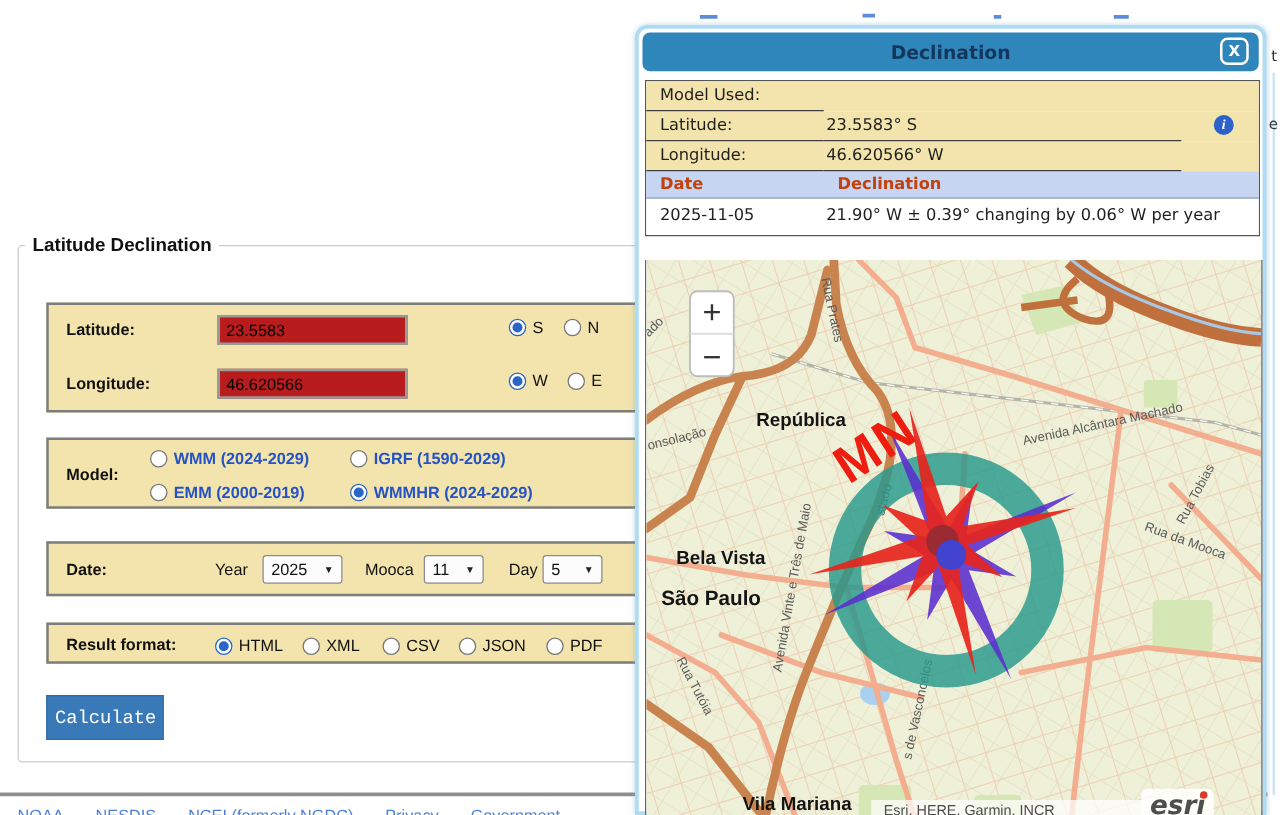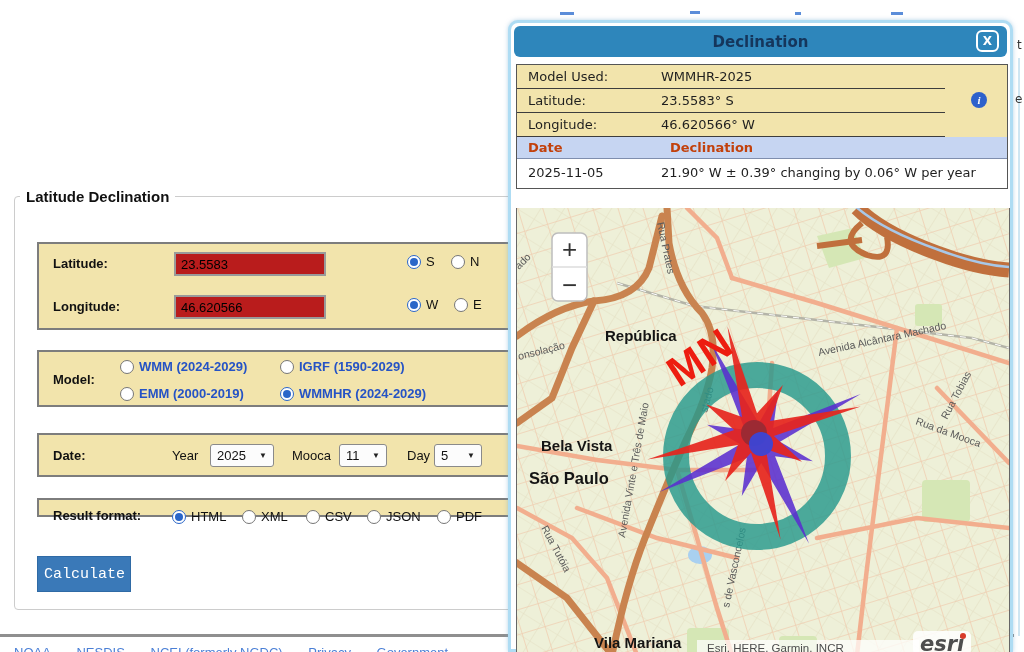--- a/index.html
+++ b/index.html
@@ -132,21 +132,21 @@
       <span>11</span>
         <span class="caret">▼</span>
     </div>
     <span class="abs ftext" style="left:368px;top:13px;">Day</span>
     <div class="fakesel" style="left:395px;top:9px;width:48px;">
       <span>5</span>
         <span class="caret">▼</span>
     </div>
   </div>
 
-  <div class="abs tanbox" style="left:37px;top:498px;width:475px;height:19px;">
+  <div class="abs tanbox" style="left:37px;top:498px;width:475px;height:33px;">
     <span class="abs flabel" style="left:14px;top:8px;">Result format:</span>
     <span class="pair" style="left:133px;top:9px;">
       <span class="radio sel"></span>
       <span class="ftext">HTML</span>
     </span>
     <span class="pair" style="left:203px;top:9px;">
       <span class="radio"></span>
       <span class="ftext">XML</span>
     </span>
     <span class="pair" style="left:267px;top:9px;">
@@ -176,21 +176,20 @@
 
   <div id="dialog">
     <div id="dlg-header">
       <span id="dlg-title">Declination</span>
       <div id="dlg-close">X</div>
     </div>
 
     <div id="dlg-table">
       <div class="trow tan">
         <div class="c c1">Model Used:</div>
-        <div class="c c2">WMMHR-2025</div>
         <div class="c3"></div>
       </div>
       <div class="trow tan">
         <div class="c c1">Latitude:</div>
         <div class="c c2">23.5583° S</div>
         <div class="c3">
             <div class="infoicon">i</div>
           </div>
       </div>
       <div class="trow tan">

